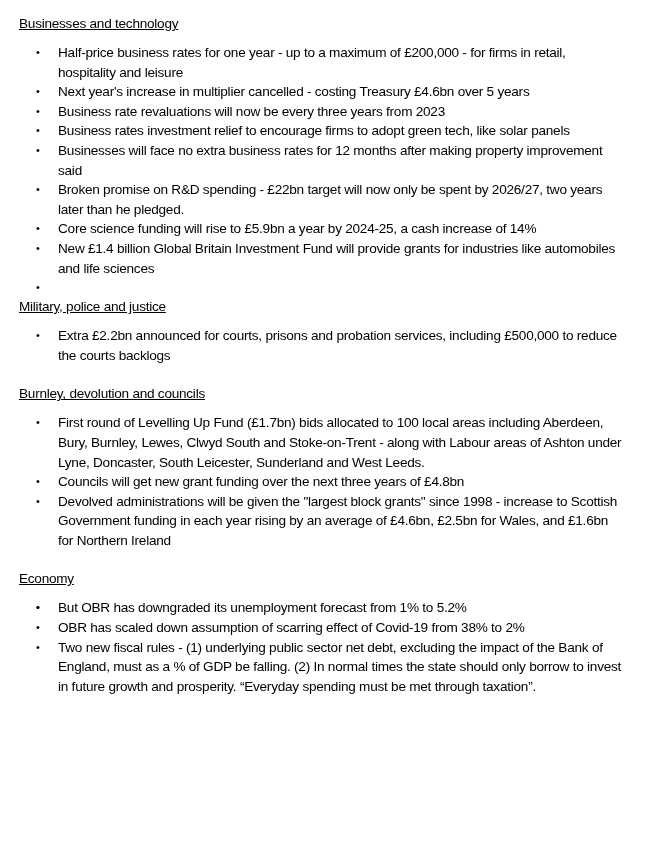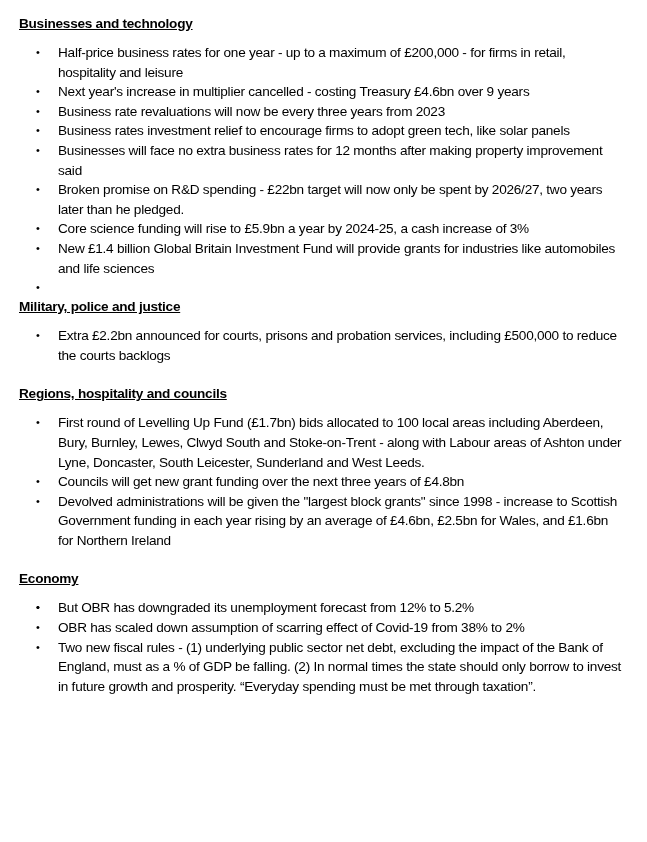--- a/index.html
+++ b/index.html
@@ -17,21 +17,21 @@
       letter-spacing: -0.25px;
     }
     .page {
       position: relative;
       padding: 14px 0 0 19px;
     }
     .section {
       margin-bottom: 19px;
     }
     .section-heading {
-      font-weight: bold;
+      font-weight: normal;
       text-decoration: underline;
       font-size: 13.6px;
       margin: 0 0 10px 0;
       line-height: 19px;
       height: 19px;
     }
     ul.bullets {
       list-style: none;
       margin: 0;
       padding: 0;
@@ -51,50 +51,50 @@
   </style>
 </head>
 <body>
 
 <div class="page">
 
   <div class="section">
     <div class="section-heading">Businesses and technology</div>
     <ul class="bullets">
       <li><span class="bullet">•</span><span>Half-price business rates for one year - up to a maximum of £200,000 - for firms in retail, hospitality and leisure</span></li>
-      <li><span class="bullet">•</span><span>Next year's increase in multiplier cancelled - costing Treasury £4.6bn over 9 years</span></li>
+      <li><span class="bullet">•</span><span>Next year's increase in multiplier cancelled - costing Treasury £4.6bn over 5 years</span></li>
       <li><span class="bullet">•</span><span>Business rate revaluations will now be every three years from 2023</span></li>
       <li><span class="bullet">•</span><span>Business rates investment relief to encourage firms to adopt green tech, like solar panels</span></li>
       <li><span class="bullet">•</span><span>Businesses will face no extra business rates for 12 months after making property improvement said</span></li>
       <li><span class="bullet">•</span><span>Broken promise on R&amp;D spending - £22bn target will now only be spent by 2026/27, two years later than he pledged.</span></li>
-      <li><span class="bullet">•</span><span>Core science funding will rise to £5.9bn a year by 2024-25, a cash increase of 3%</span></li>
+      <li><span class="bullet">•</span><span>Core science funding will rise to £5.9bn a year by 2024-25, a cash increase of 14%</span></li>
       <li><span class="bullet">•</span><span>New £1.4 billion Global Britain Investment Fund will provide grants for industries like automobiles and life sciences</span></li>
       <li><span class="bullet">•</span></li>
     </ul>
   </div>
 
   <div class="section">
     <div class="section-heading">Military, police and justice</div>
     <ul class="bullets">
       <li><span class="bullet">•</span><span>Extra £2.2bn announced for courts, prisons and probation services, including £500,000 to reduce the courts backlogs</span></li>
     </ul>
   </div>
 
   <div class="section">
-    <div class="section-heading">Regions, hospitality and councils</div>
+    <div class="section-heading">Burnley, devolution and councils</div>
     <ul class="bullets">
       <li><span class="bullet">•</span><span>First round of Levelling Up Fund (£1.7bn) bids allocated to 100 local areas including Aberdeen, Bury, Burnley, Lewes, Clwyd South and Stoke-on-Trent - along with Labour areas of Ashton under Lyne, Doncaster, South Leicester, Sunderland and West Leeds.</span></li>
       <li><span class="bullet">•</span><span>Councils will get new grant funding over the next three years of £4.8bn</span></li>
       <li><span class="bullet">•</span><span>Devolved administrations will be given the "largest block grants" since 1998 - increase to Scottish Government funding in each year rising by an average of £4.6bn, £2.5bn for Wales, and £1.6bn for Northern Ireland</span></li>
     </ul>
   </div>
 
   <div class="section">
     <div class="section-heading">Economy</div>
     <ul class="bullets">
       <li><span class="bullet">•</span></li>
-      <li><span class="bullet">•</span><span>But OBR has downgraded its unemployment forecast from 12% to 5.2%</span></li>
+      <li><span class="bullet">•</span><span>But OBR has downgraded its unemployment forecast from 1% to 5.2%</span></li>
       <li><span class="bullet">•</span><span>OBR has scaled down assumption of scarring effect of Covid-19 from 38% to 2%</span></li>
       <li><span class="bullet">•</span><span>Two new fiscal rules - (1) underlying public sector net debt, excluding the impact of the Bank of England, must as a % of GDP be falling. (2) In normal times the state should only borrow to invest in future growth and prosperity. “Everyday spending must be met through taxation”.</span></li>
     </ul>
   </div>
 
 </div>
 
 </body></html>

